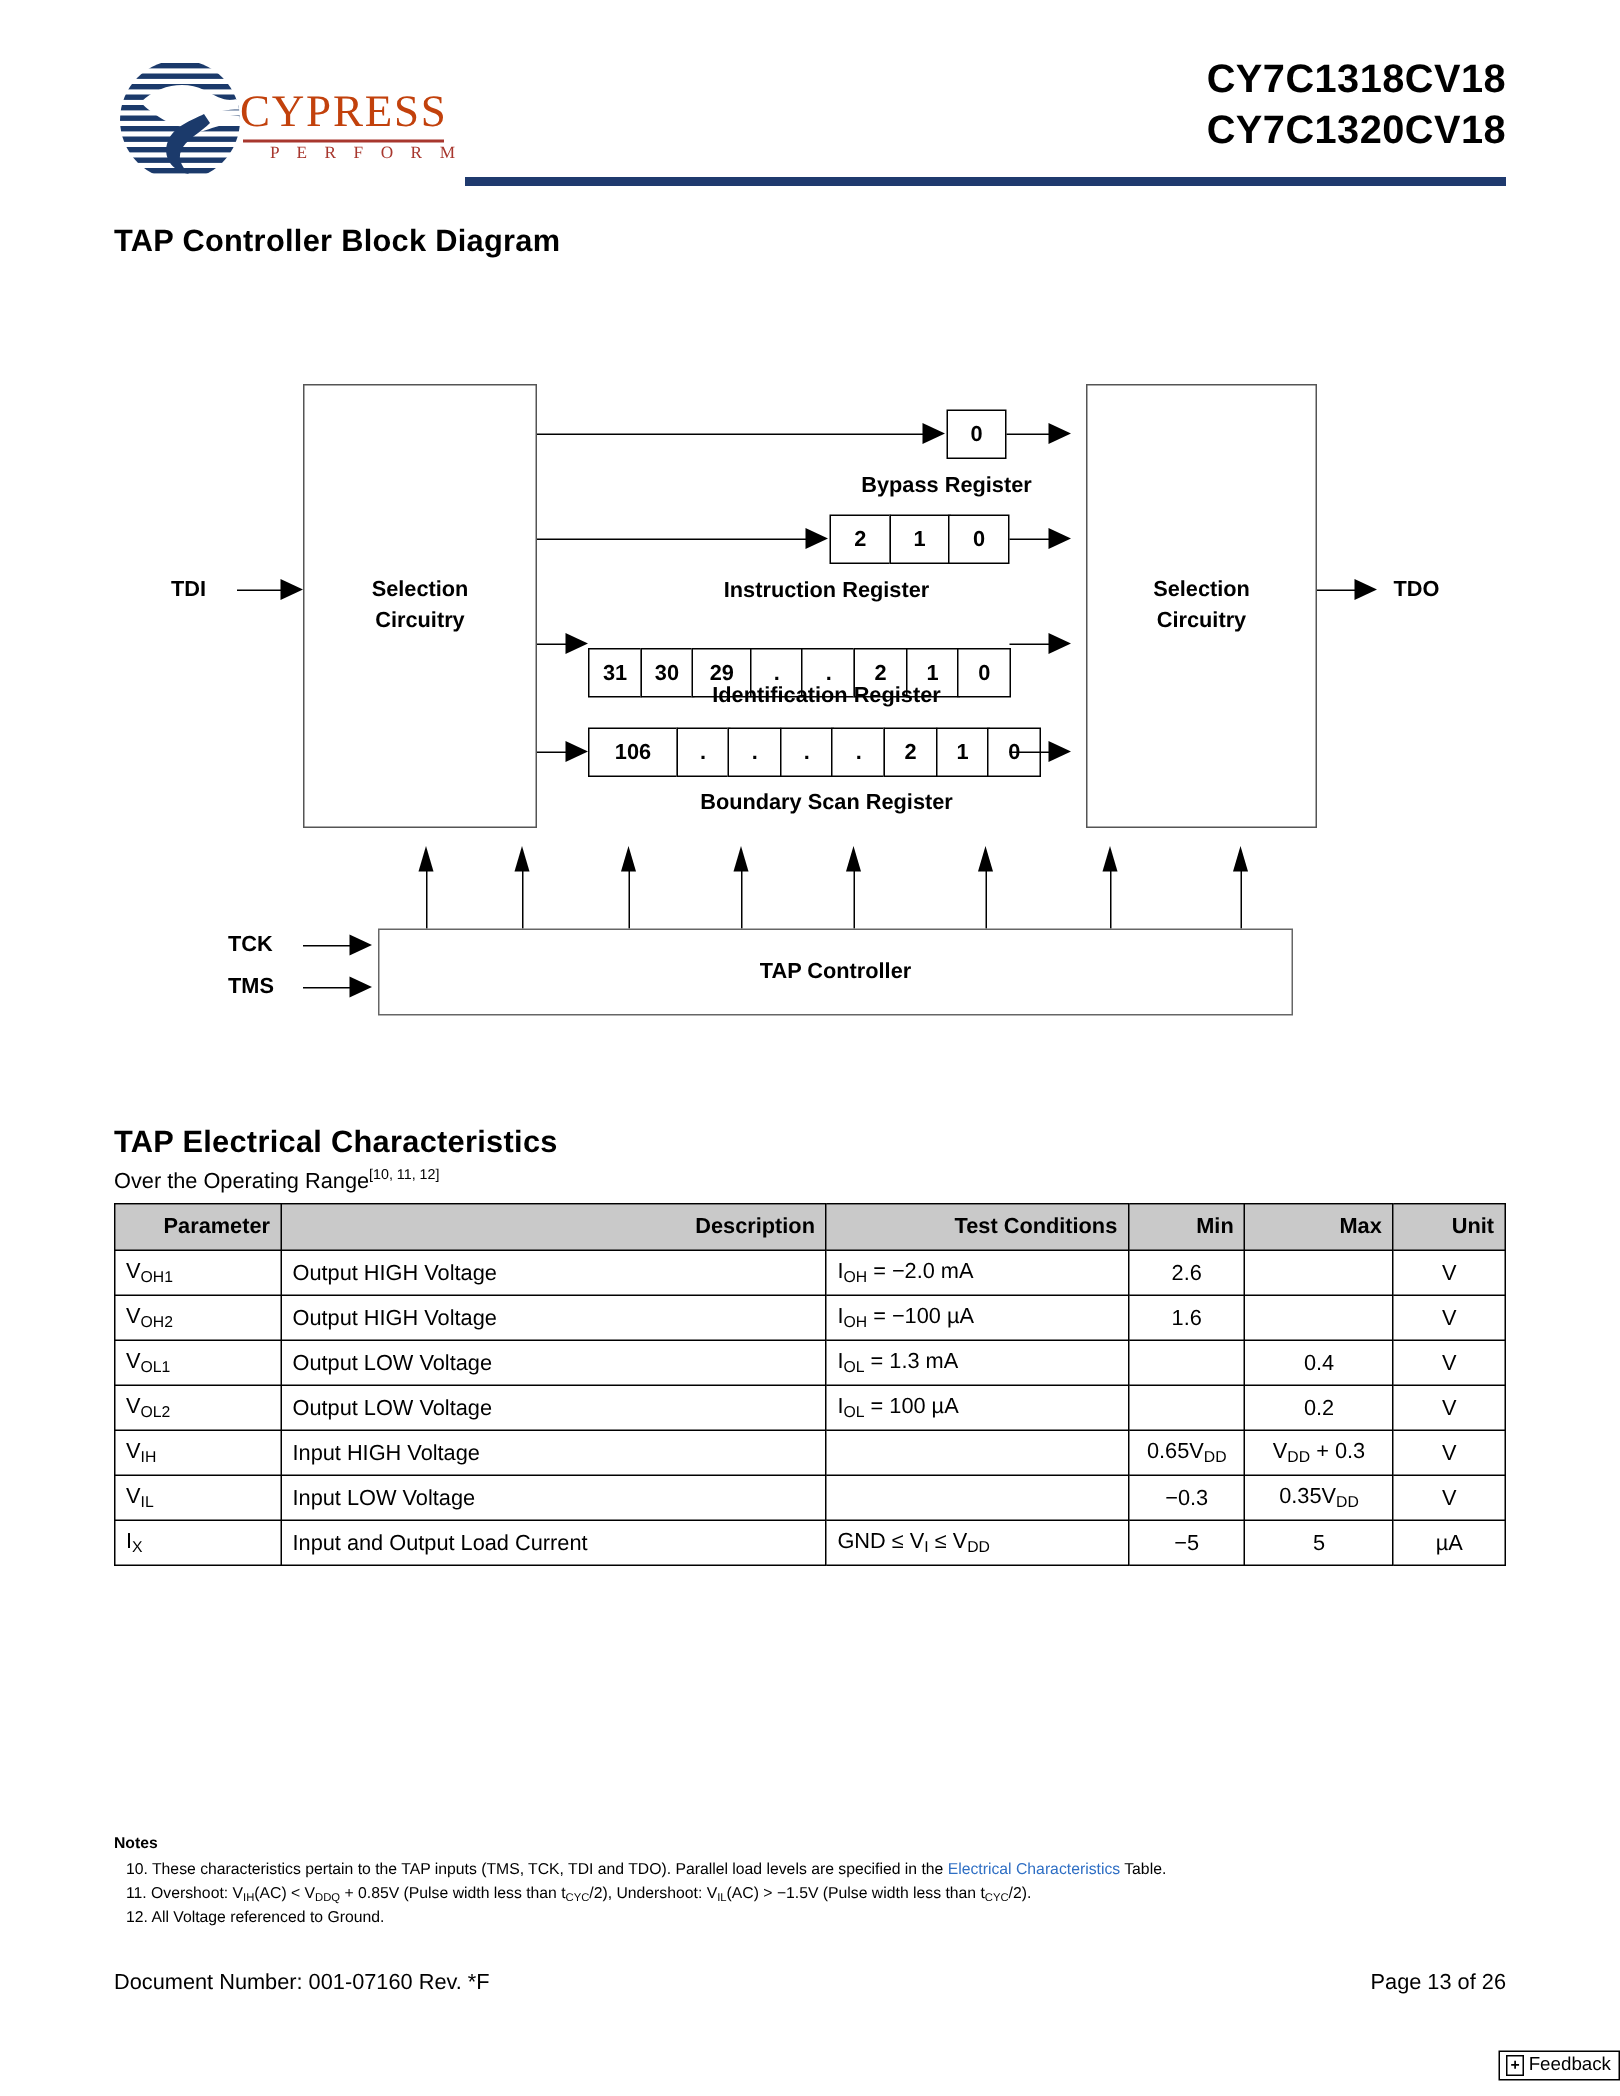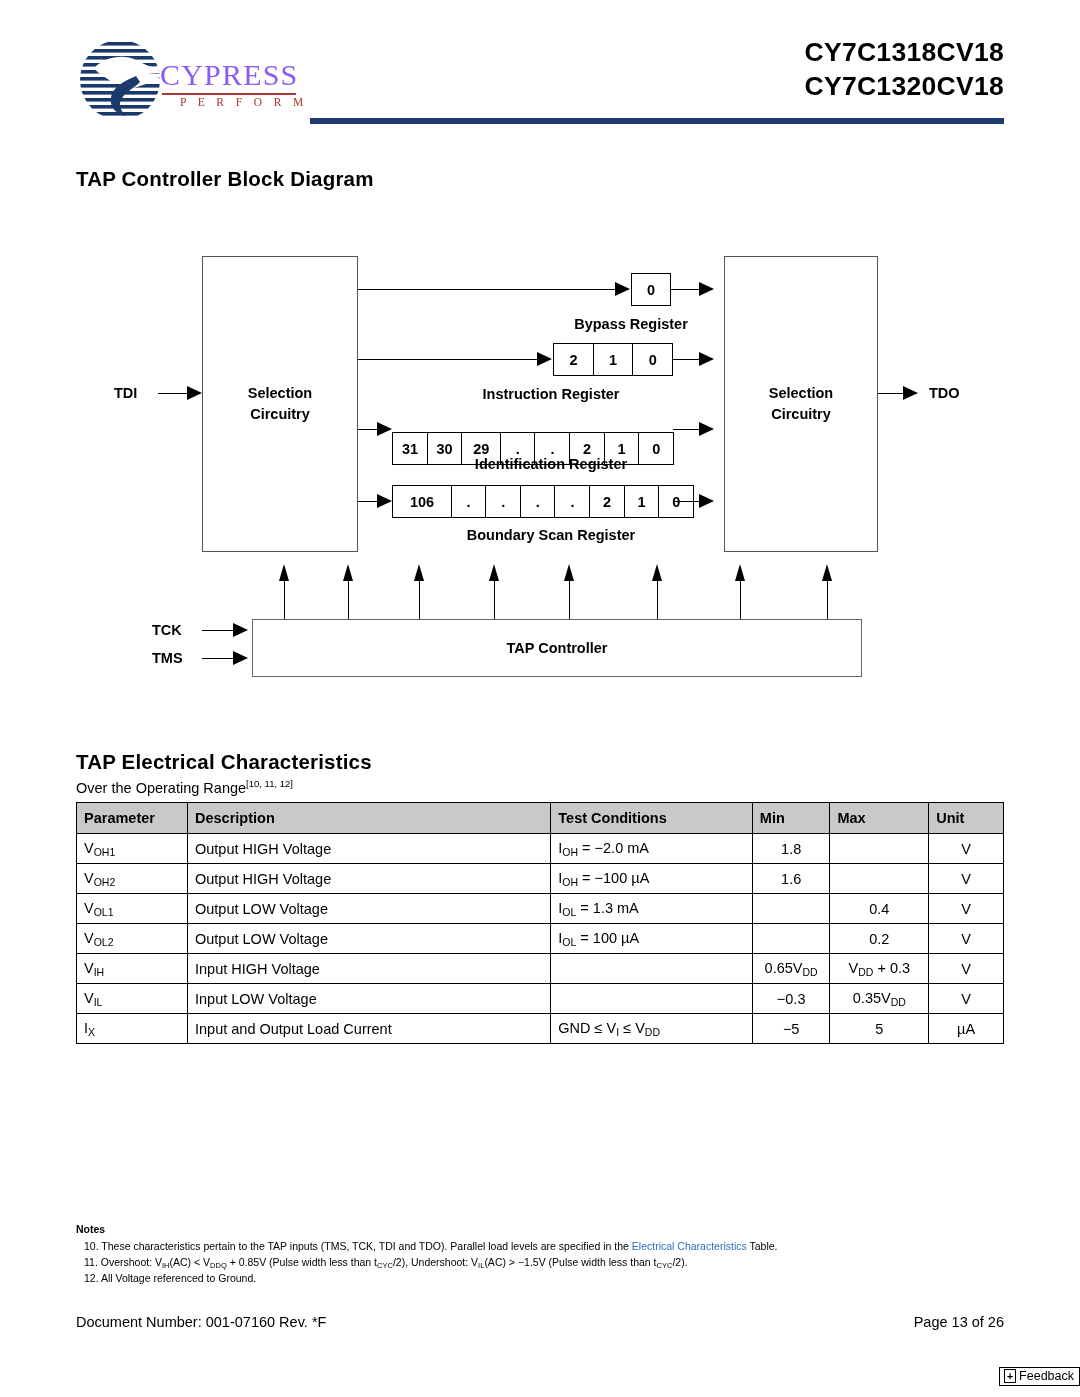--- a/index.html
+++ b/index.html
@@ -13,35 +13,35 @@
     overflow:hidden;
   }
 
   
   #header { position:absolute; left:0; top:0; width:1080px; height:140px; }
   #logo-wrap { position:absolute; left:76px; top:38px; width:230px; height:88px; }
   #logo-globe { position:absolute; left:0; top:0; width:96px; height:84px; }
   #logo-text { position:absolute; left:84px; top:22px; width:150px; }
   .cyp-word {
     font-family:"Liberation Serif", serif;
-    font-size:30px; letter-spacing:1.2px; color:#8b5cf6; line-height:1;
+    font-size:30px; letter-spacing:1.2px; color:#c2410c; line-height:1;
   }
   .cyp-rule { width:134px; height:1.5px; background:#a8372e; margin:3px 0 2px 2px; }
   .cyp-perform {
     font-family:"Liberation Serif", serif;
     font-size:11.5px; letter-spacing:4.4px; color:#a8372e; line-height:1;
     margin-left:20px;
   }
   #title-block { position:absolute; right:76px; top:36px; text-align:right; }
   .part-no { font-size:26.5px; font-weight:bold; letter-spacing:0.3px; line-height:1.28; }
   #header-rule { position:absolute; left:310px; top:118px; width:694px; height:6px; background:#1f3a6e; }
 
   
   .sec-h { position:absolute; font-size:20.5px; font-weight:bold; letter-spacing:0.2px; }
-  #sec-diagram { left:76px; top:167px; }
+  #sec-diagram { left:76px; top:149px; }
   #sec-electrical { left:76px; top:750px; }
   #sub-range { position:absolute; left:76px; top:778px; font-size:14.5px; }
   #sub-range sup { font-size:9.5px; vertical-align:super; }
 
   
   #diagram { position:absolute; left:0; top:0; width:1080px; height:720px; }
   .dg { position:absolute; }
   .sel-box {
     border:1.4px solid #555;
     background:#fff;
@@ -96,21 +96,21 @@
   #tap-table th, #tap-table td {
     border:1.1px solid #000;
     height:30px;
     padding:0 7px;
     font-weight:normal;
     vertical-align:middle;
   }
   #tap-table thead th {
     background:#c9c9c9;
     font-weight:bold;
-    text-align:left;
+    text-align:right;
     height:31px;
     margin-top:39px;
   }
   .c-param  { width:112px; }
   .c-desc   { width:374px; }
   .c-test   { width:206px; }
   .c-min    { width:78px; }
   .c-max    { width:100px; }
   .c-unit   { width:76px; }
   td.num { text-align:center; }
@@ -315,21 +315,21 @@
       <th class="c-max">Max</th>
       <th class="c-unit">Unit</th>
     </tr>
   </thead>
   <tbody>
 
     <tr>
       <td><span>V</span><sub>OH1</sub></td>
       <td>Output HIGH Voltage</td>
       <td><span>I</span><sub>OH</sub><span> = −2.0 mA</span></td>
-      <td class="num">1.8</td>
+      <td class="num">2.6</td>
       <td class="num"></td>
       <td class="num">V</td>
     </tr>
 
     <tr>
       <td><span>V</span><sub>OH2</sub></td>
       <td>Output HIGH Voltage</td>
       <td><span>I</span><sub>OH</sub><span> = −100 µA</span></td>
       <td class="num">1.6</td>
       <td class="num"></td>

